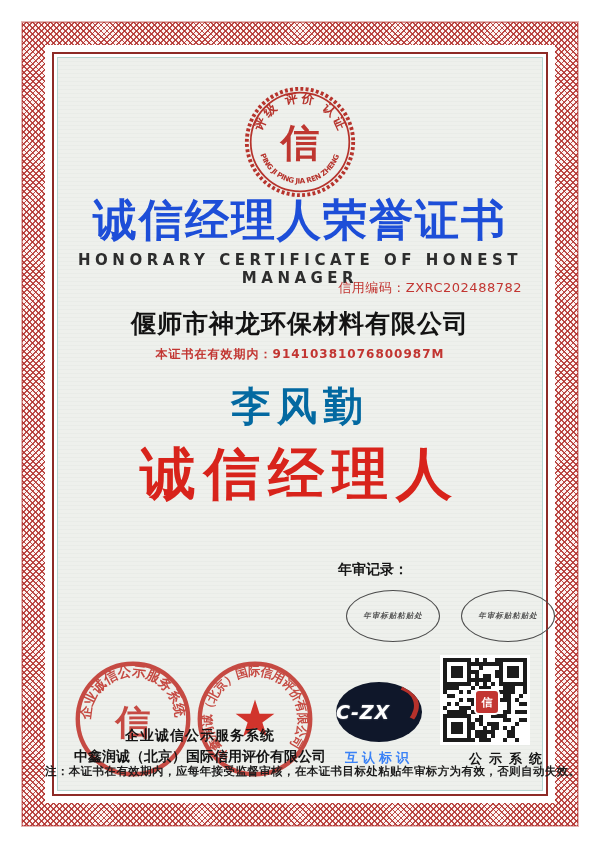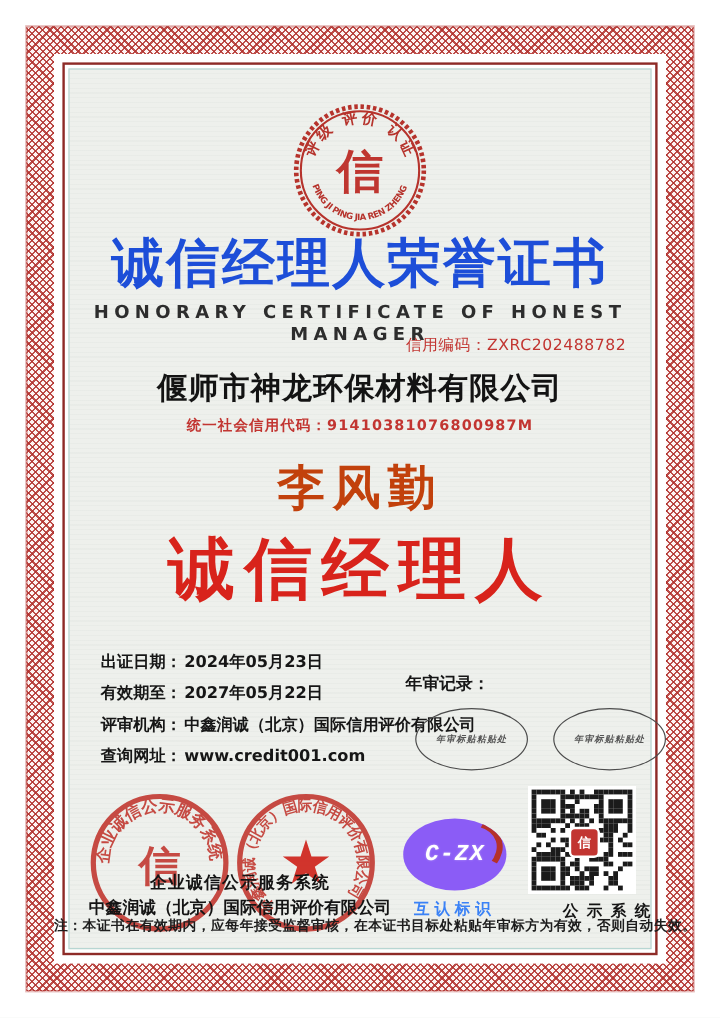--- a/index.html
+++ b/index.html
@@ -32,21 +32,21 @@
   .abs{position:absolute;}
   .ctr{left:60px;right:60px;text-align:center;}
 
   .seal-top{left:242px;top:84px;width:116px;height:116px;}
 
   .title{top:196px;font-size:44px;font-weight:800;color:#1d4ed8;letter-spacing:2px;line-height:1.1;}
   .subtitle{top:251px;font-size:15px;font-weight:700;color:#2d2d2d;letter-spacing:4.5px;}
   .credit-code{top:279px;right:78px;font-size:13px;font-weight:400;color:#c23531;letter-spacing:.5px;}
   .company{top:307px;font-size:25px;font-weight:800;color:#131313;letter-spacing:1px;}
   .uscc{top:346px;font-size:12px;font-weight:700;color:#c23531;letter-spacing:1px;}
-  .person{top:379px;font-size:40px;font-weight:800;color:#c2410c;letter-spacing:6px;}
+  .person{top:379px;font-size:40px;font-weight:800;color:#0369a1;letter-spacing:6px;}
   .honor{top:437px;font-size:56px;font-weight:900;color:#d8231b;letter-spacing:8px;}
 
   .info{left:84px;top:543px;width:300px;}
   .info-row{margin-bottom:8px;font-size:13.5px;font-weight:700;color:#161616;white-space:nowrap;}
   .info-row .lbl{margin-right:2px;}
 
   .annual-label{left:338px;top:561px;font-size:14px;font-weight:700;color:#161616;}
   .oval{width:92px;height:50px;border:1.6px solid #4c4c4c;border-radius:50%;
         display:flex;align-items:center;justify-content:center;background:transparent;font-style:italic;}
   .oval span{font-size:7.5px;color:#555;letter-spacing:1px;font-weight:600;}
@@ -54,21 +54,21 @@
 
   .seal-svg{position:absolute;width:126px;height:126px;opacity:.95;}
   .seal-left{left:70px;top:656px;}
   .seal-right{left:192px;top:656px;}
 
   .seal-captions{left:50px;top:727px;width:300px;text-align:center;z-index:5;}
   .cap1{font-size:14px;font-weight:800;color:#141414;letter-spacing:1px;}
   .cap2{font-size:14px;font-weight:800;color:#141414;margin-top:3px;white-space:nowrap;}
 
   .czx{left:336px;top:682px;width:86px;height:60px;border-radius:50%;
-       background:#8b5cf6;display:flex;align-items:center;justify-content:center;overflow:hidden;font-family:Liberation Mono, monospace;}
+       background:#0f172a;display:flex;align-items:center;justify-content:flex-start;overflow:hidden;}
   .czx::after{content:'';position:absolute;inset:2px;border-radius:50%;
        border:5px solid transparent;border-right-color:#b5312b;transform:rotate(-18deg);}
   .czx span{font-style:italic;font-weight:900;font-size:19px;color:#fff;letter-spacing:1px;
        text-shadow:0 0 2px rgba(255,255,255,.4);}
   .czx-label{left:330px;top:749px;width:98px;text-align:center;font-size:13px;font-weight:800;
        color:#3b82f6;letter-spacing:4px;}
 
   .qr-wrap{left:440px;top:655px;width:90px;height:90px;background:#fff;}
   .qr-grid{display:grid;grid-template-columns:repeat(21,1fr);grid-template-rows:repeat(21,1fr);
        width:90px;height:90px;padding:3px;box-sizing:border-box;background:#fff;}
@@ -114,38 +114,24 @@
     <text x="60" y="74" text-anchor="middle" font-size="40" font-weight="800" fill="#bf3630">信</text>
   </svg>
 
   <div class="abs ctr title">诚信经理人荣誉证书</div>
   <div class="abs ctr subtitle">HONORARY CERTIFICATE OF HONEST MANAGER</div>
   <div class="abs credit-code">
     <span>信用编码：</span><span>ZXRC202488782</span>
   </div>
 
   <div class="abs ctr company">偃师市神龙环保材料有限公司</div>
-  <div class="abs ctr uscc">统一社会信用代码：91410381076800987M</div>
+  <div class="abs ctr uscc">本证书在有效期内：91410381076800987M</div>
   <div class="abs ctr person">李风勤</div>
   <div class="abs ctr honor">诚信经理人</div>
 
-  <div class="abs info">
-    <div class="info-row">
-      <span class="lbl">出证日期：</span><span>2024年05月23日</span>
-    </div>
-    <div class="info-row">
-      <span class="lbl">有效期至：</span><span>2027年05月22日</span>
-    </div>
-    <div class="info-row">
-      <span class="lbl">评审机构：</span><span>中鑫润诚（北京）国际信用评价有限公司</span>
-    </div>
-    <div class="info-row">
-      <span class="lbl">查询网址：</span><span>www.credit001.com</span>
-    </div>
-  </div>
 
   <div class="abs annual-label">年审记录：</div>
   <div class="abs oval oval1">
     <span>年审标贴粘贴处</span>
   </div>
   <div class="abs oval oval2">
     <span>年审标贴粘贴处</span>
   </div>
 
   <svg class="seal-svg seal-left" viewBox="0 0 130 130">

